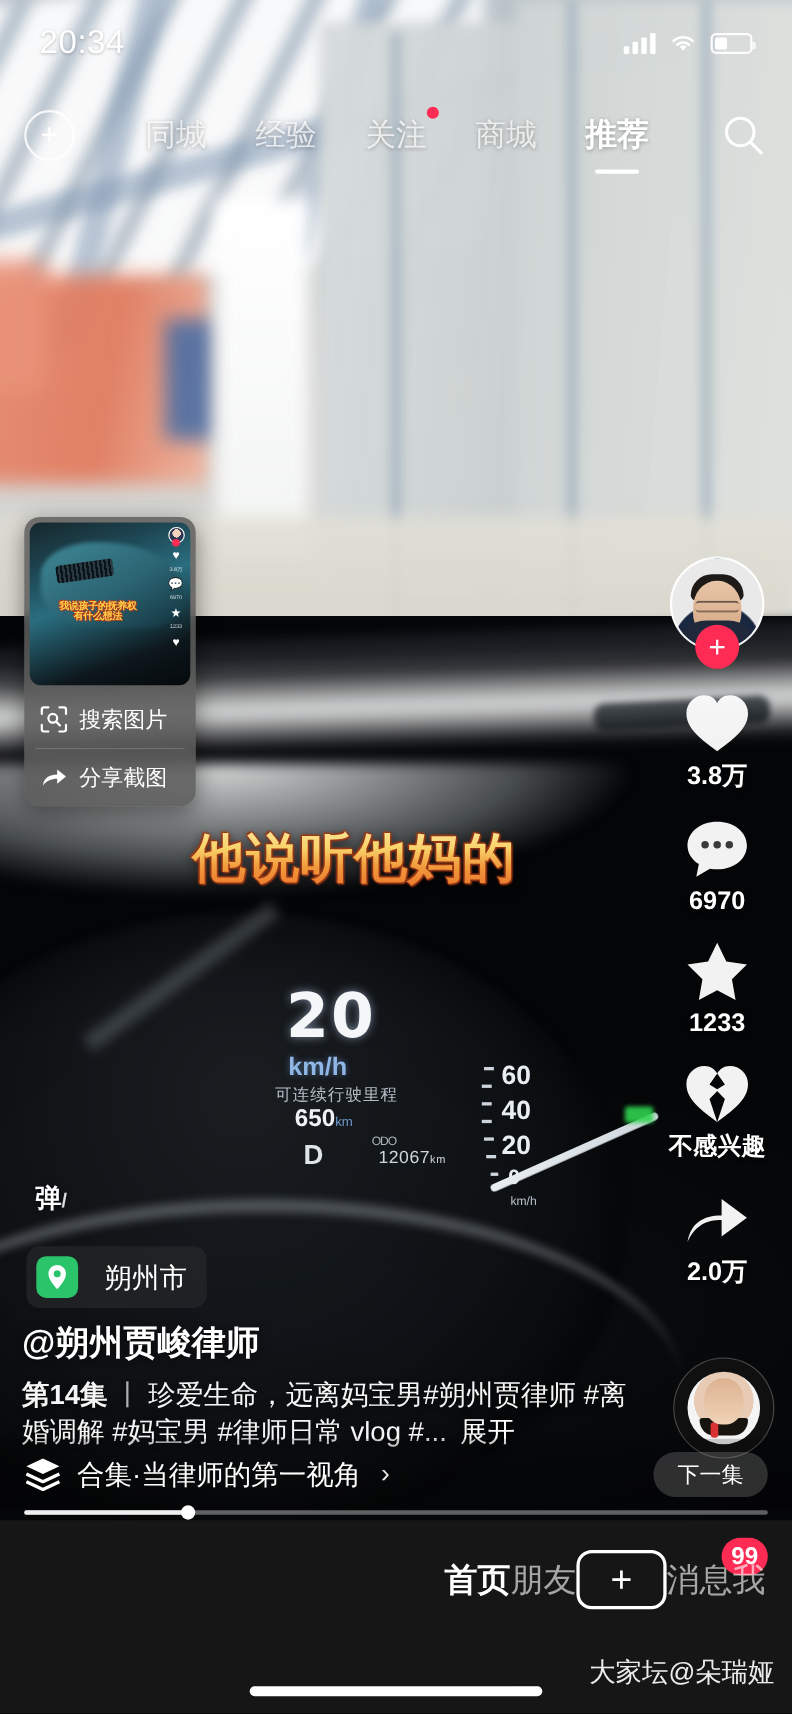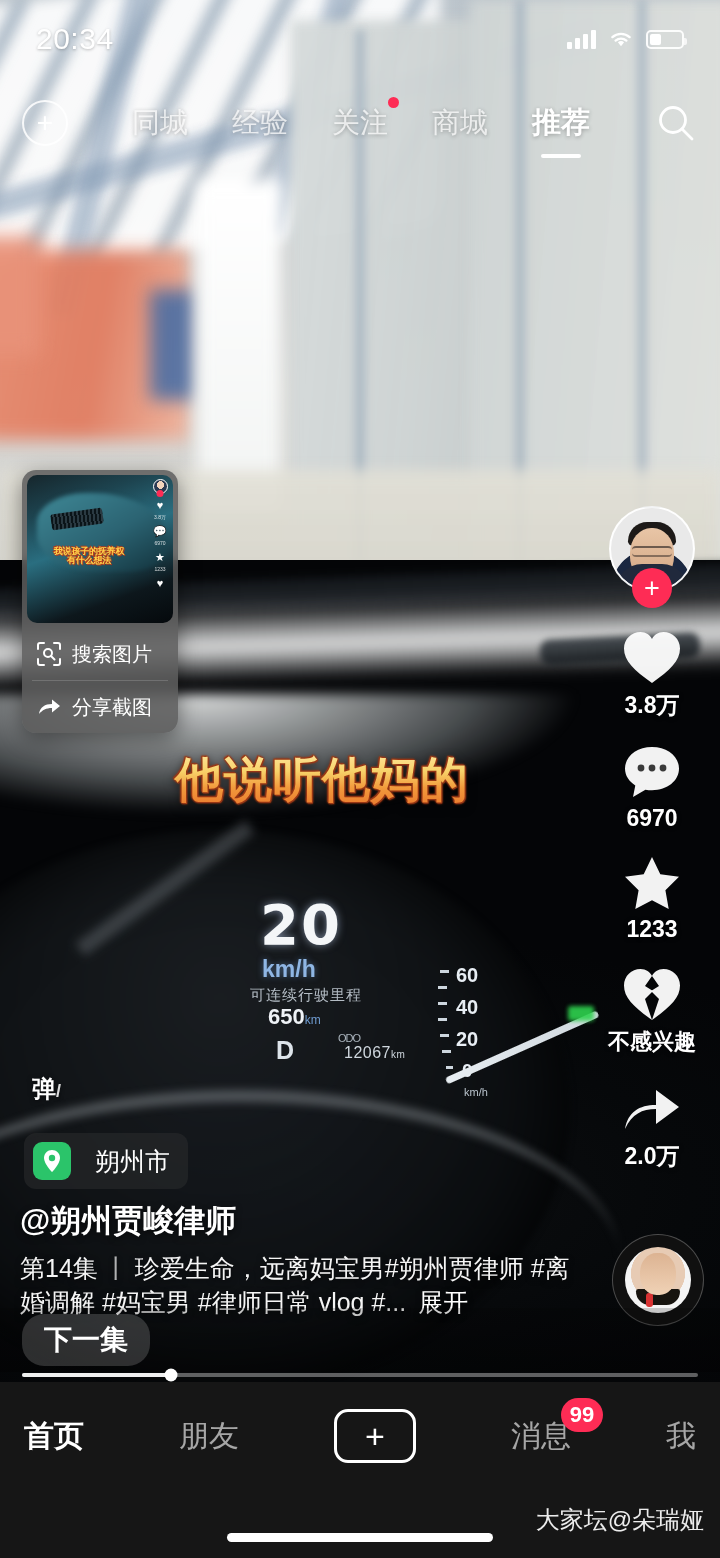--- a/index.html
+++ b/index.html
@@ -152,21 +152,21 @@
   .odo-ic {
     position:absolute; left:128px; top:152px;
     color:#aab4bd; font-size:11px; letter-spacing:-1px;
   }
   .odo {
     position:absolute; left:134px; top:164px;
     color:#cfd7de; font-size:16px; letter-spacing:.5px;
   }
   .odo .u { font-size:10px; }
   .gauge { position:absolute; left:228px; top:84px; }
-  .g-lab { position:absolute; color:#e8eef4; font-size:20px; font-weight:600; }
+  .g-lab { position:absolute; color:#e8eef4; font-size:24px; font-weight:600; }
   .g-lab.g60 { left:18px; top:0px; }
   .g-lab.g40 { left:18px; top:32px; }
   .g-lab.g20 { left:18px; top:64px; }
   .g-lab.g0  { left:24px; top:96px; font-size:19px; }
   .g-unit { position:absolute; left:26px; top:122px; color:#b9c3cc; font-size:11px; }
   .g-tick { position:absolute; background:#cdd6de; }
   .needle {
     position:absolute; left:236px; top:196px; width:166px; height:7px;
     background:linear-gradient(90deg,#e8eef2,#cfd7dd);
     transform-origin:4px 50%; transform:rotate(-24deg);
@@ -364,21 +364,21 @@
   .author {
     position:absolute; left:20px; top:1200px; z-index:30;
     color:#fff; font-size:31px; font-weight:700;
     text-shadow:0 2px 6px rgba(0,0,0,.6);
   }
   .caption {
     position:absolute; left:20px; top:1252px; width:560px; z-index:30;
     color:rgba(255,255,255,.96); font-size:25px; line-height:1.35;
     text-shadow:0 2px 6px rgba(0,0,0,.6);
   }
-  .caption .ep { font-weight:400; }
+  .caption .ep { font-weight:700; }
   .caption .bar { opacity:.7; margin:0 6px; }
   .caption .more { margin-left:12px; color:#fff; font-weight:500; }
 
   
   .disc {
     position:absolute; right:16px; bottom:232px; z-index:30;
     width:92px; height:92px; border-radius:50%; overflow:hidden;
     background:radial-gradient(circle at 50% 50%, #fdfdfd 0 34%, #101010 35% 100%);
     border:1px solid rgba(255,255,255,.25);
   }
@@ -405,42 +405,42 @@
   .collection {
     position:absolute; left:0; bottom:186px; width:720px; height:64px; z-index:32;
     display:flex; align-items:center; padding:0 22px;
     background:linear-gradient(180deg, rgba(0,0,0,.18), rgba(0,0,0,.34));
   }
   .coll-left { display:flex; align-items:center; gap:14px; flex:1; }
   .coll-txt { color:#fff; font-size:25px; font-weight:500; }
   .coll-chev { color:rgba(255,255,255,.9); font-size:24px; margin-left:4px; }
   .next-ep {
     background:rgba(255,255,255,.17); border-radius:22px;
-    padding:7px 22px; color:#fff; font-size:28px; font-weight:700;
+    padding:7px 22px; color:#fff; font-size:20px; font-weight:400;
   }
 
   
   .progress {
     position:absolute; left:0; bottom:176px; width:720px; height:14px; z-index:33;
     display:flex; align-items:center; padding:0 22px;
   }
   .prog-track { position:relative; flex:1; height:4px; background:rgba(255,255,255,.36); border-radius:2px; }
   .prog-fill { position:absolute; left:0; top:0; height:4px; background:rgba(255,255,255,.9); border-radius:2px; }
   .prog-knob {
     position:absolute; top:50%; transform:translate(-50%,-50%);
     width:13px; height:13px; border-radius:50%; background:#fff;
   }
 
   
   .bottomnav {
     position:absolute; left:0; bottom:0; width:720px; height:176px; z-index:45;
     background:#161616;
   }
   .bn-items {
-    display:flex; align-items:center; justify-content:space-between;
+    display:flex; align-items:center; justify-content:flex-end;
     height:108px; padding:0 24px;
   }
   .bn-item {
     position:relative; color:rgba(255,255,255,.62);
     font-size:30px; font-weight:500;
   }
   .bn-item.active { color:#fff; font-weight:700; }
   .bn-plus {
     width:82px; height:54px; border-radius:14px;
     border:3px solid #fff; display:flex; align-items:center; justify-content:center;
@@ -681,20 +681,29 @@
 
   <div class="disc">
     <div class="disc-in">
       <span class="disc-hat"></span>
       <span class="disc-red"></span>
       <span class="disc-face"></span>
     </div>
   </div>
 
   <div class="collection">
+    <div class="coll-left">
+      <svg width="34" height="32" viewBox="0 0 34 32">
+        <path d="M17 2L2 9l15 7 15-7z" fill="#fff"></path>
+        <path d="M2 16l15 7 15-7" stroke="#fff" stroke-width="3" fill="none" stroke-linejoin="round"></path>
+        <path d="M2 23l15 7 15-7" stroke="#fff" stroke-width="3" fill="none" stroke-linejoin="round"></path>
+      </svg>
+      <span class="coll-txt">合集·当律师的第一视角</span>
+      <span class="coll-chev">›</span>
+    </div>
     <div class="next-ep">下一集</div>
   </div>
 
   <div class="progress">
     <div class="prog-track">
       <div class="prog-fill" id="progFill" style="width: 22%;"></div>
       <div class="prog-knob" id="progKnob" style="left: 22%;"></div>
     </div>
   </div>
 

